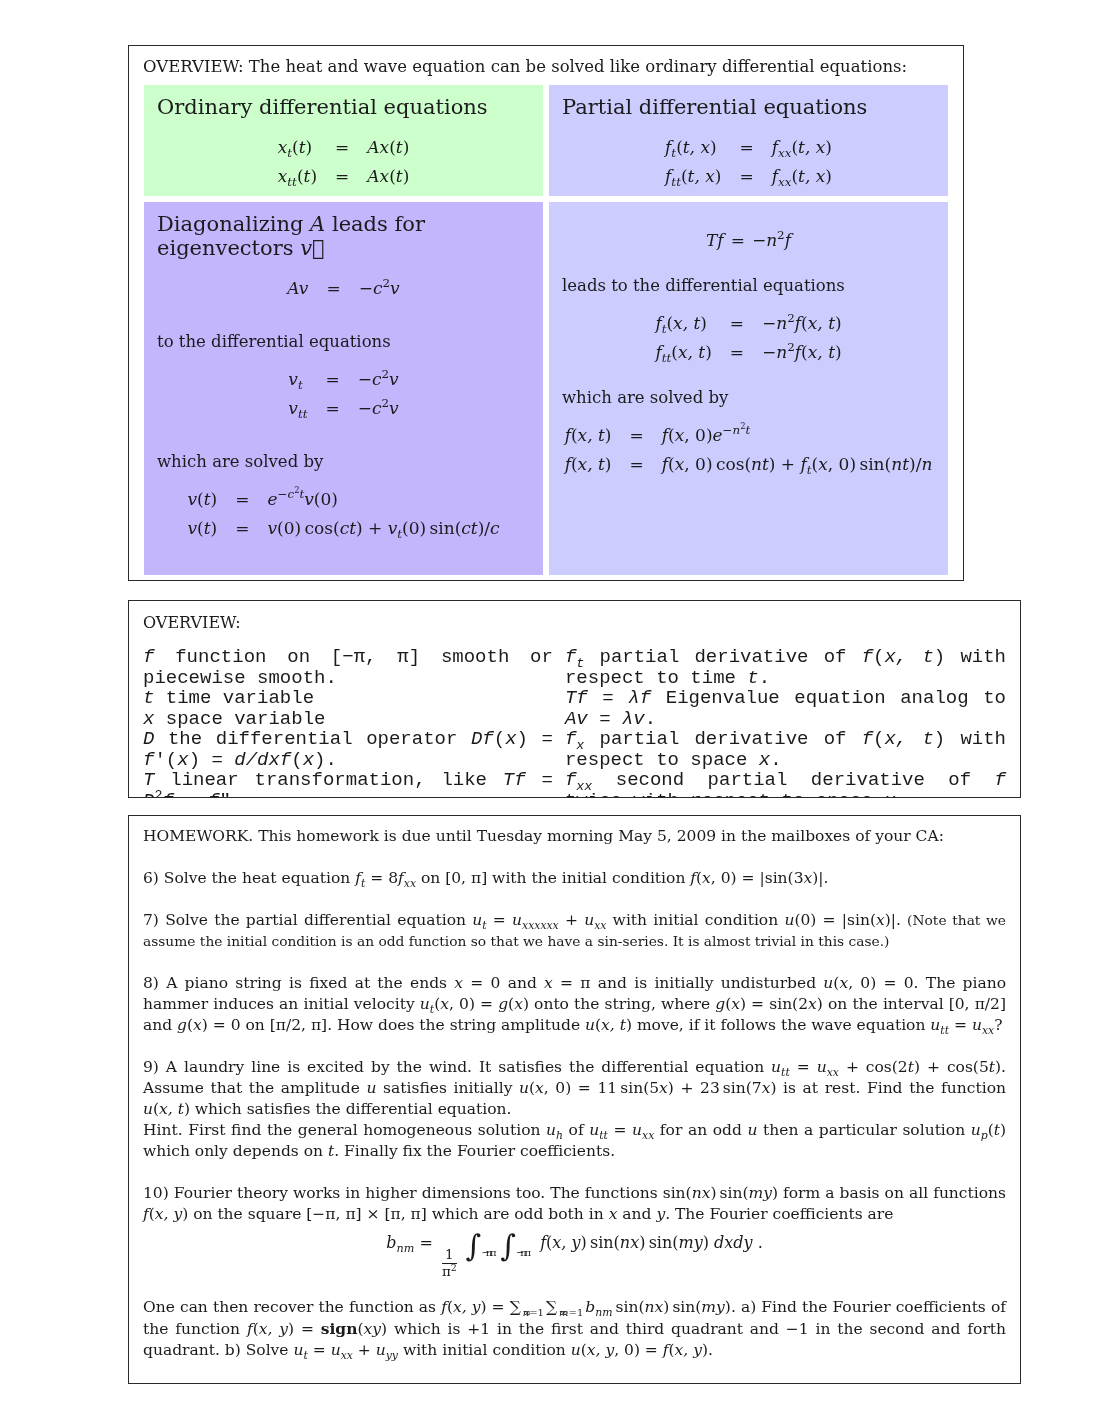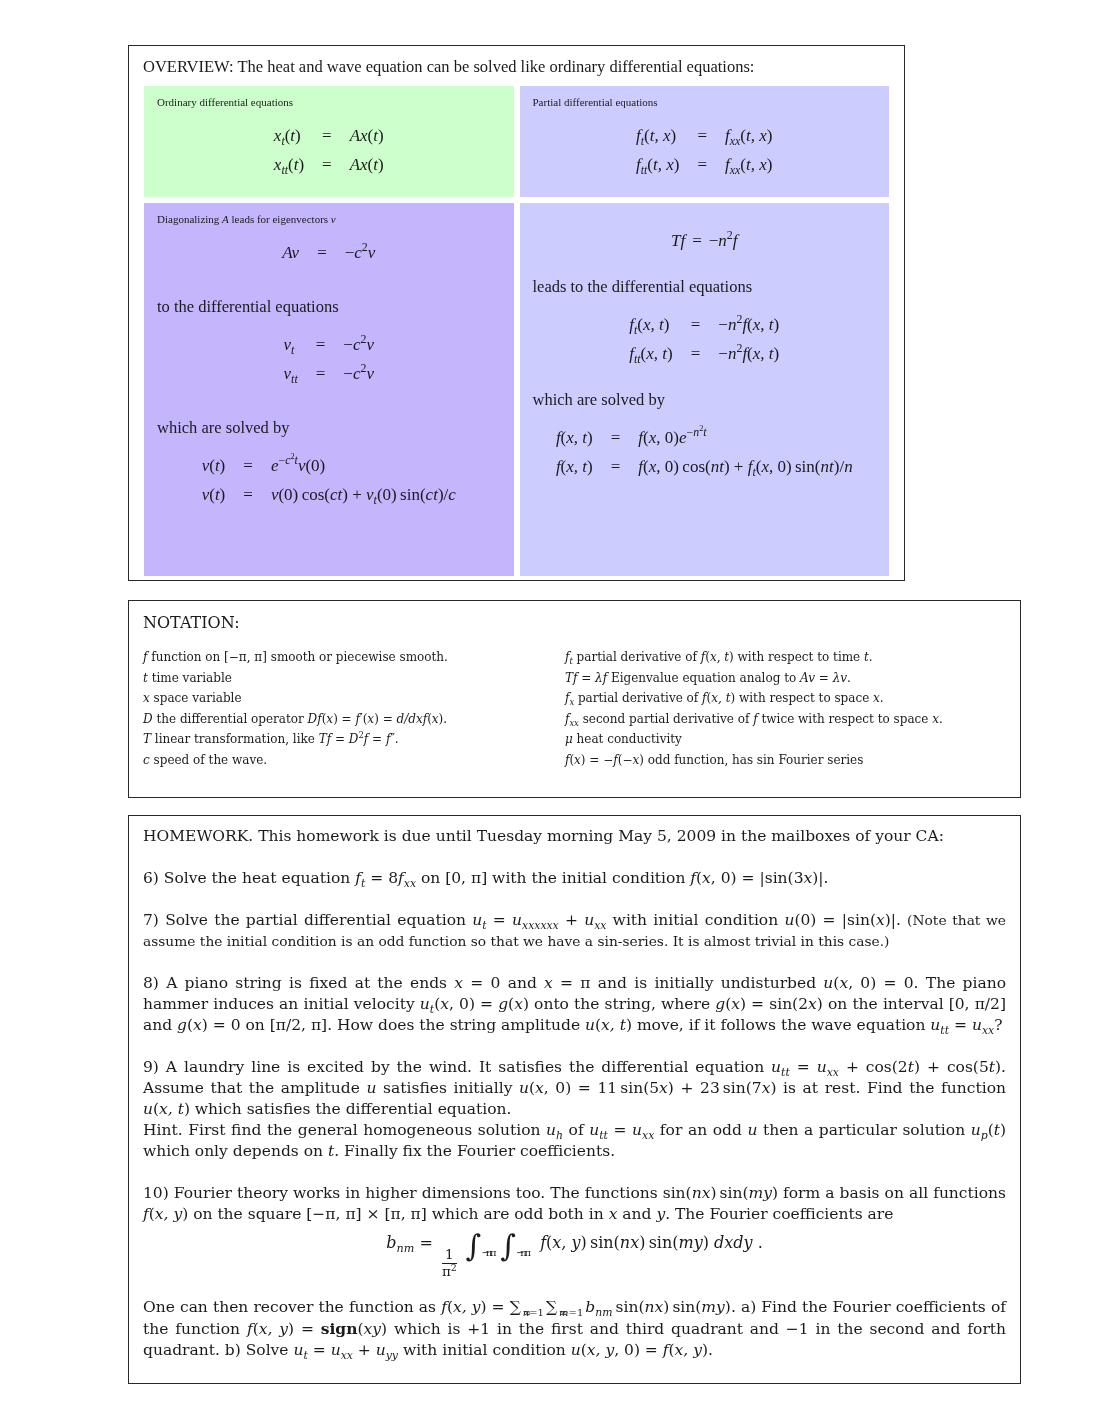--- a/index.html
+++ b/index.html
@@ -1,38 +1,38 @@
 <!DOCTYPE html>
 <html><head>
 <meta charset="utf-8">
 <style>
   html,body{margin:0;padding:0;background:#ffffff;}
   #page{position:relative;width:1100px;height:1424px;background:#ffffff;overflow:hidden;
         font-family:"DejaVu Serif","Liberation Serif",serif;color:#1b1b1b;}
   .box{position:absolute;box-sizing:border-box;border:1.6px solid #2a2a2a;background:#ffffff;}
-  #overview-box{left:128px;top:45px;width:777px;height:536px;font-family:Liberation Serif, serif;}
+  #overview-box{left:128px;top:45px;width:836px;height:536px;}
   #notation-box{left:128px;top:600px;width:893px;height:198px;overflow:hidden;}
   #homework-box{left:128px;top:815px;width:893px;height:569px;overflow:hidden;}
 
   .ov-title{margin:11px 14px 9px;font-size:16.5px;}
   .ov-grid{display:grid;grid-template-columns:1fr 1fr;grid-template-rows:111px 373px;gap:6px;margin:0 15px;}
   .cell{box-sizing:border-box;padding:10px 13px;font-size:16.5px;overflow:hidden;}
-  .cell-heading{font-size:11px;}
+  .cell-heading{font-size:21px;}
   .eqwrap{text-align:center;margin:18px 0 10px;}
   .eqtable{display:inline-grid;grid-template-columns:auto auto auto;column-gap:18px;row-gap:9px;font-size:17px;text-align:left;}
   .eqtable .lhs{text-align:left;}
   .eqtable .rhs{text-align:left;}
   .eqtable.tight{column-gap:7px;}
   .mt-lg{margin-top:34px;}
   .mt-md{margin-top:26px;}
   sub,sup{font-size:70%;line-height:0;}
 
   .nt{padding:10px 14px;}
   .nt-title{font-size:16px;margin:2px 0 15px;}
-  .nt-cols{display:flex;gap:12px;font-size:12px;line-height:20.5px;}
+  .nt-cols{display:flex;gap:12px;font-size:19px;line-height:20.5px;font-family:Liberation Mono, monospace;}
   .nt-col{flex:1;text-align:justify;}
   .nt-col.left{flex:0 0 47.5%;}
 
   .hw{padding:10px 14px 0;font-size:15.5px;line-height:21px;}
   .hw p{margin:0 0 21px;text-align:justify;}
   .hw p.nogap{margin-bottom:0;}
   .hw small{font-size:89%;}
   .hw-eq{text-align:center;margin:6px 0 18px;font-size:16px;line-height:1;}
   .frac{display:inline-flex;flex-direction:column;text-align:center;line-height:1.15;vertical-align:-11px;font-size:13.5px;margin:0 4px;}
   .frac>span:first-child{border-bottom:1px solid #1b1b1b;padding:0 2px;}
@@ -140,21 +140,21 @@
               <span class="rel">=</span>
               <span class="rhs"><i>f</i>(<i>x</i>, 0) cos(<i>nt</i>) + <i>f<sub>t</sub></i>(<i>x</i>, 0) sin(<i>nt</i>)/<i>n</i></span>
           </div>
         </div>
       </div>
 
     </div>
   </section>
 
   <section class="box nt" id="notation-box">
-    <div class="nt-title">NOTATION:</div>
+    <div class="nt-title">OVERVIEW:</div>
     <div class="nt-cols">
       <div class="nt-col left">
         <div><i>f</i> function on [−π, π] smooth or piecewise smooth.</div>
         <div><i>t</i> time variable</div>
         <div><i>x</i> space variable</div>
         <div><i>D</i> the differential operator <i>Df</i>(<i>x</i>) = <i>f</i>′(<i>x</i>) = <i>d/dxf</i>(<i>x</i>).</div>
         <div><i>T</i> linear transformation, like <i>Tf</i> = <i>D</i><sup>2</sup><i>f</i> = <i>f</i>″.</div>
         <div><i>c</i> speed of the wave.</div>
       </div>
       <div class="nt-col">

